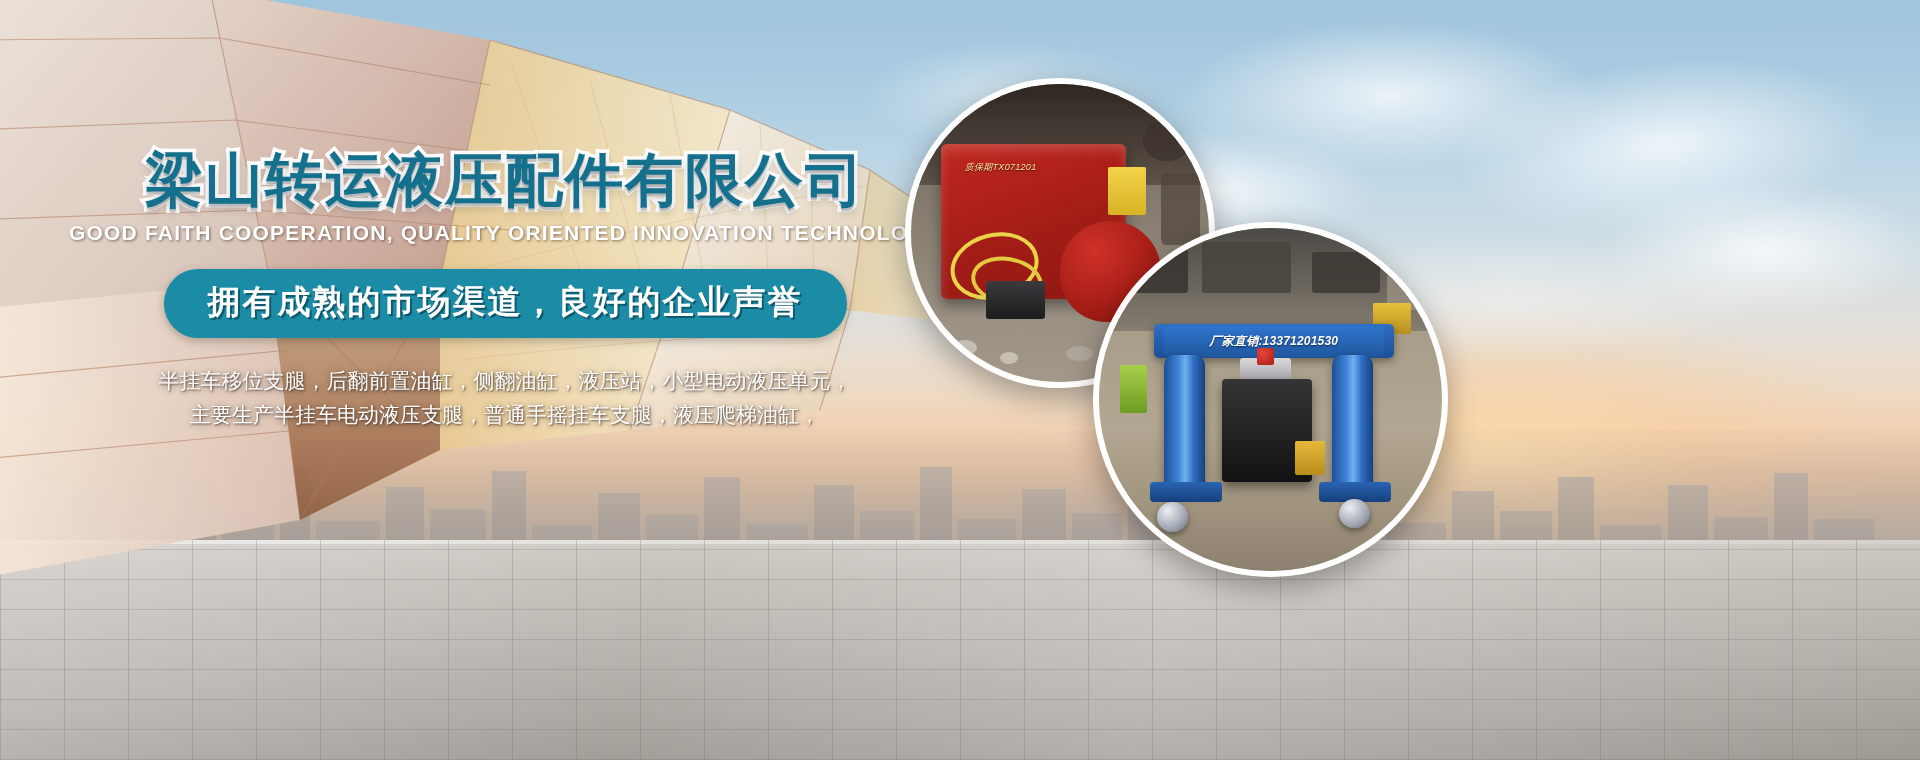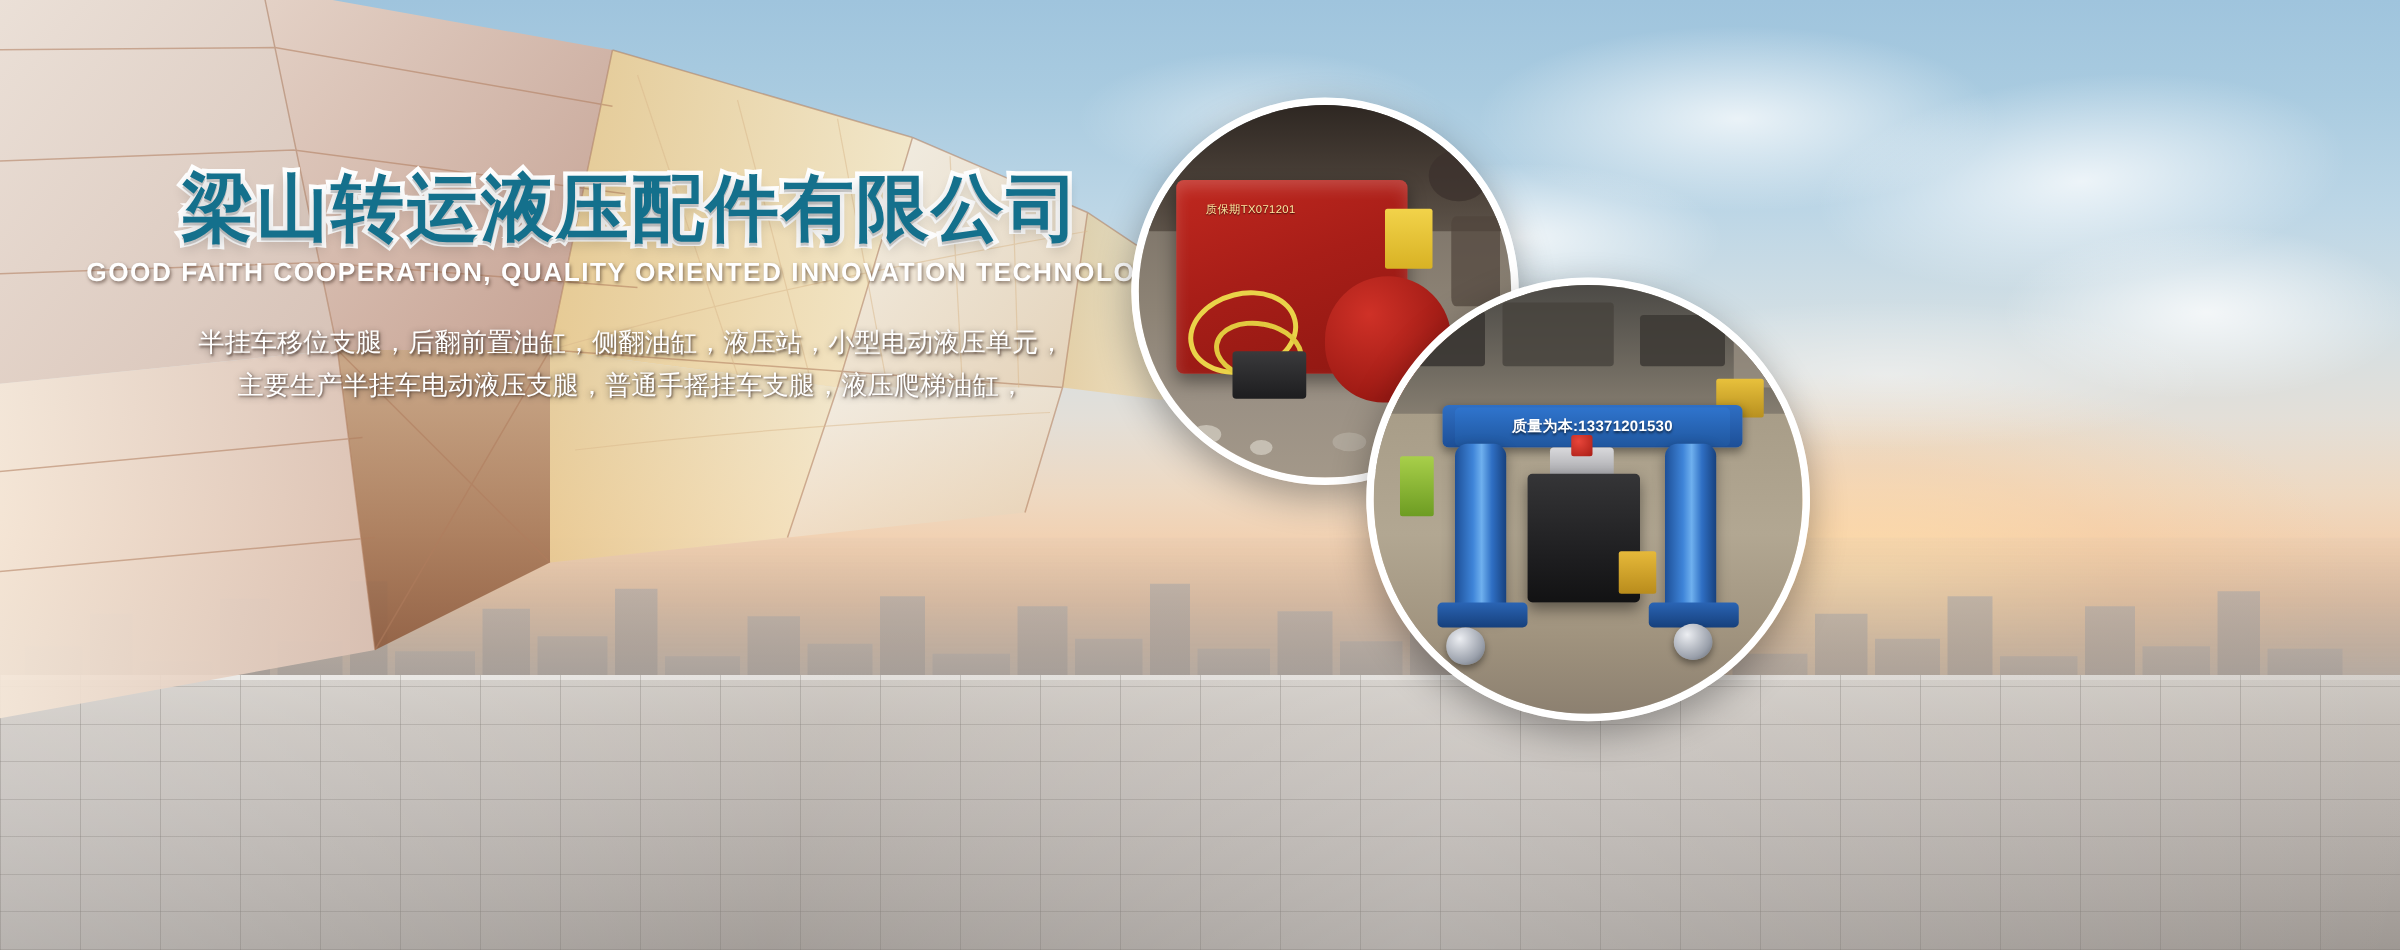--- a/index.html
+++ b/index.html
@@ -87,21 +87,21 @@
   .curbline {
     position:absolute; left:0; top:0; width:1920px; height:4px;
     background:linear-gradient(90deg, rgba(255,255,255,.55), rgba(255,255,255,.15));
   }
 
   
   .sail { position:absolute; left:-30px; top:-20px; width:1000px; height:640px; }
 
   
   .textblock {
-    position:absolute; left:0px; top:136px; width:1010px;
+    position:absolute; left:0px; top:150px; width:1010px;
     text-align:center;
   }
 
   .company-title {
     font-family:"DejaVu Sans", sans-serif;
     font-size:58px;
     font-weight:bold;
     letter-spacing:2px;
     color:#14708c;
     -webkit-text-stroke:7px #ffffff;
@@ -166,20 +166,21 @@
   }
   .desc div { }
 
   
   .photo {
     position:absolute;
     border-radius:50%;
     border:6px solid #ffffff;
     overflow:hidden;
     box-shadow:0 10px 30px rgba(0,0,0,.32);
+    font-style:italic;
   }
   .photo-red  { left:905px;  top:78px;  width:310px; height:310px; }
   .photo-blue { left:1093px; top:222px; width:355px; height:355px; }
 
   .photo .inner { position:absolute; inset:0; }
 
   
   .red-floor {
     position:absolute; inset:0;
     background:linear-gradient(180deg, #6b6158 0%, #7e756a 28%, #8d8375 55%, #9a9084 78%, #a39889 100%);
@@ -430,20 +431,25 @@
     </g>
   </svg>
 
   <div class="textblock">
 
     <div class="company-title">梁山转运液压配件有限公司</div>
 
 
     <div class="slogan-en">GOOD FAITH COOPERATION, QUALITY ORIENTED INNOVATION TECHNOLOGY</div>
 
+    <div class="pill-wrap">
+      <div class="pill">
+        <span class="pill-text">拥有成熟的市场渠道，良好的企业声誉</span>
+      </div>
+    </div>
 
     <div class="desc">
       <div>半挂车移位支腿，后翻前置油缸，侧翻油缸，液压站，小型电动液压单元，</div>
       <div>主要生产半挂车电动液压支腿，普通手摇挂车支腿，液压爬梯油缸，</div>
     </div>
 
   </div>
 
   <div class="photo photo-red">
     <div class="inner">
@@ -470,21 +476,21 @@
       <div class="blue-top"></div>
       <div class="shelf-item" style="left:4%; top:6%; width:22%; height:13%; background:rgba(55,52,48,.85);"></div>
       <div class="shelf-item" style="left:30%; top:4%; width:26%; height:15%; background:rgba(70,66,60,.8);"></div>
       <div class="shelf-item" style="left:62%; top:7%; width:20%; height:12%; background:rgba(60,56,52,.85);"></div>
       <div class="shelf-item" style="left:84%; top:10%; width:14%; height:14%; background:rgba(160,150,135,.7);"></div>
       <div class="greenbox"></div>
       <div class="shelf-item" style="left:80%; top:22%; width:11%; height:9%; background:linear-gradient(180deg,#e8c13c,#b8901f); border-radius:2px;"></div>
 
       <div class="blue-frame"></div>
       <div class="blue-sign">
-        <span>质量为本:13371201530</span>
+        <span>厂家直销:13371201530</span>
       </div>
 
       <div class="cyl cyl-l"></div>
       <div class="cyl cyl-r"></div>
       <div class="pumpcap"></div>
       <div class="redbtn"></div>
       <div class="motorbox"></div>
       <div class="goldbox"></div>
       <div class="foot foot-l"></div>
       <div class="foot foot-r"></div>

